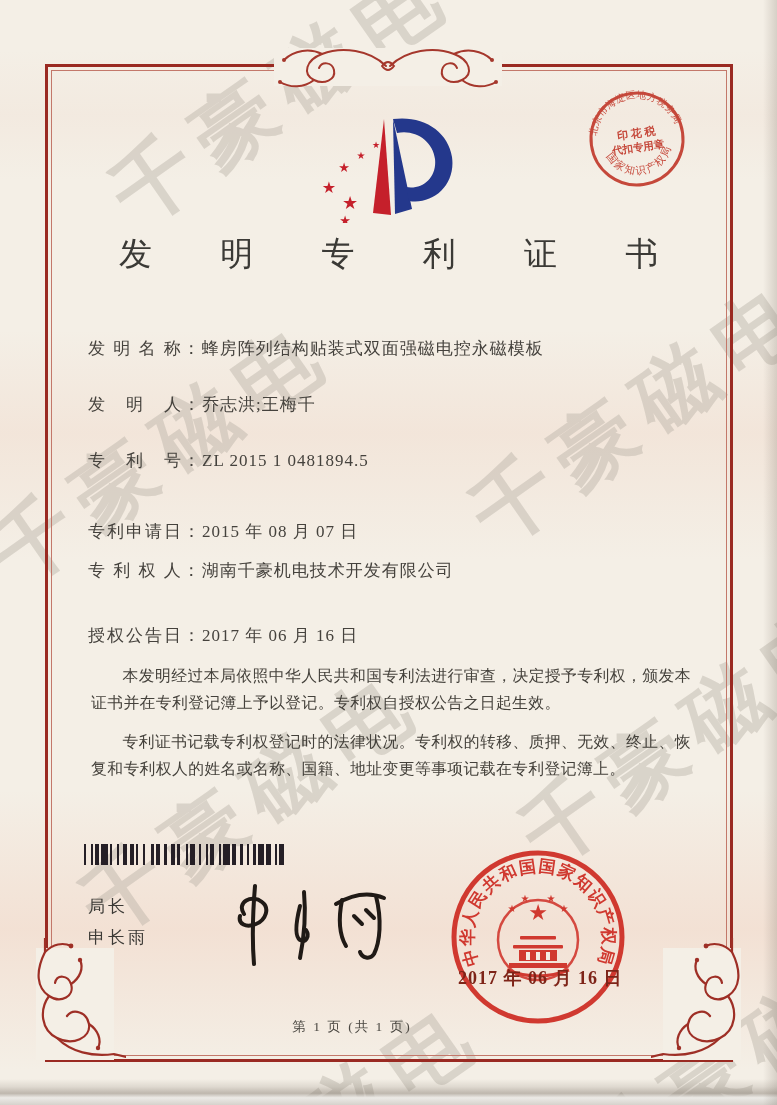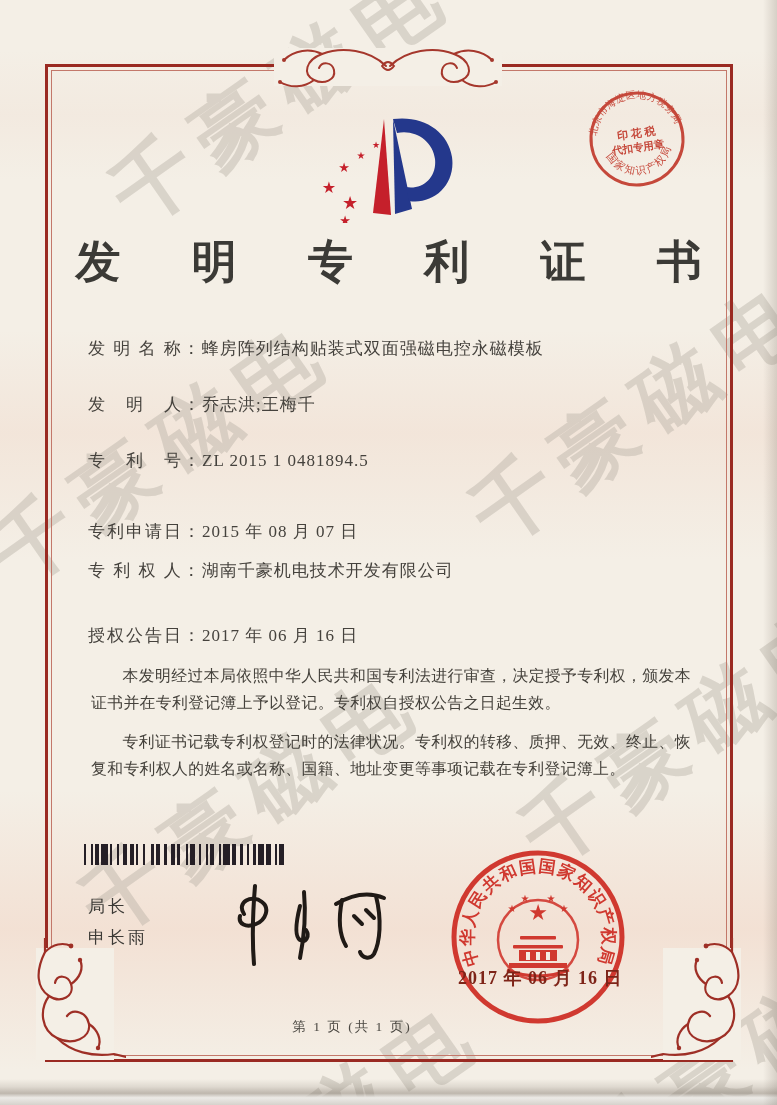--- a/index.html
+++ b/index.html
@@ -12,21 +12,21 @@
   .tint3{top:50px;height:130px;background:linear-gradient(to bottom,transparent,rgba(236,210,195,.18) 50%,transparent);}
   
   .wm{position:absolute;font-size:82px;letter-spacing:16px;color:#b3aca1;opacity:.40;white-space:nowrap;
       transform:rotate(-35deg);transform-origin:left top;pointer-events:none;font-weight:600;}
   
   .frame{position:absolute;left:45px;top:64px;width:682px;height:992px;border:3px solid #9a2a22;}
   .frame-in{position:absolute;inset:3px;border:1px solid #c3786a;}
   .orn{position:absolute;}
   
   .certno{position:absolute;left:72px;top:112px;font-size:17px;letter-spacing:4px;color:#47443f;}
-  .title{position:absolute;left:30px;width:747px;top:232px;text-align:center;font-size:45px;font-weight:700;
+  .title{position:absolute;left:30px;width:747px;top:232px;text-align:center;font-size:33px;font-weight:400;
          letter-spacing:30px;color:#3b3a36;}
   .field-row{position:absolute;left:88px;font-size:17px;color:#45423d;letter-spacing:1px;white-space:nowrap;}
   .f0{top:337px}.f1{top:393px}.f2{top:449px}.f3{top:520px}.f4{top:559px}.f5{top:624px}
   .field-label{letter-spacing:2px;}
   .paras{position:absolute;left:79px;top:650px;width:624px;}
   .paras p{margin:12px;text-indent:2em;font-size:15.8px;line-height:27px;text-align:justify;
            color:#44413b;letter-spacing:.4px;}
   .barcode{position:absolute;left:84px;top:844px;width:202px;height:21px;display:flex;}
   .bb{background:#251f26;}
   .bs{background:transparent;}

